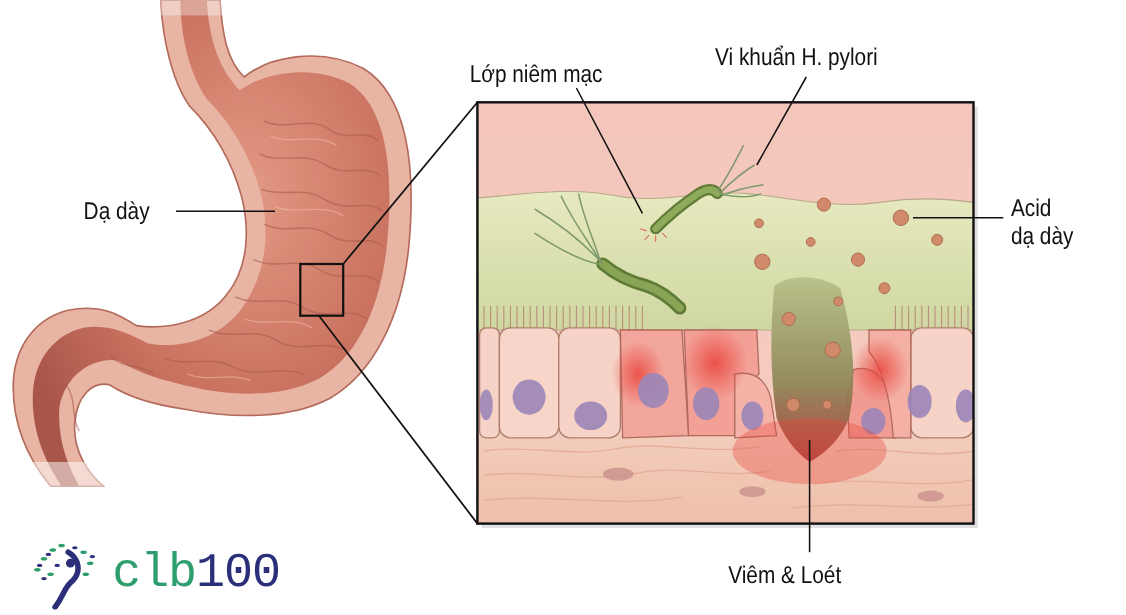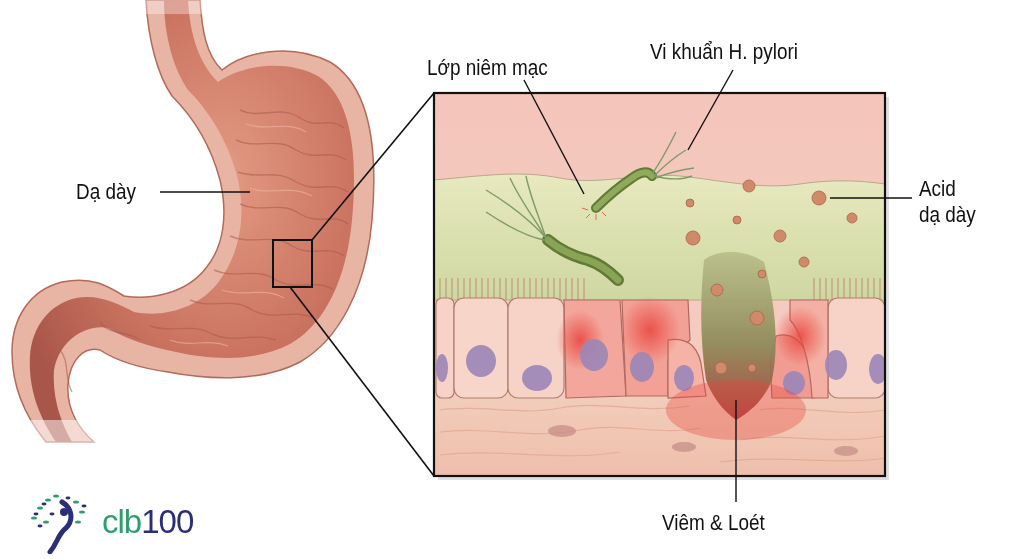--- a/index.html
+++ b/index.html
@@ -3,22 +3,22 @@
   <meta charset="utf-8">
   <style>
     html, body { margin: 0; padding: 0; background: #ffffff; }
     body { width: 1024px; height: 559px; position: relative; overflow: hidden;
            font-family: "Liberation Sans", "DejaVu Sans", sans-serif; }
     .label { position: absolute; color: #111; font-size: 22px; line-height: 26px;
              white-space: nowrap; transform: scaleX(0.86); transform-origin: left top; }
     .label.two-line { white-space: pre-line; }
     #art { position: absolute; left: 0; top: 0; width: 1024px; height: 559px; }
     .logo { position: absolute; left: 28px; top: 492px; width: 180px; height: 62px; }
-    .logo-text { position: absolute; left: 74px; top: 6px; font-family: Liberation Sans, sans-serif;
-                 font-size: 33px; line-height: 48px; letter-spacing: -1px; }
+    .logo-text { position: absolute; left: 74px; top: 6px; font-family: Liberation Mono, monospace;
+                 font-size: 44px; line-height: 48px; letter-spacing: -1px; }
     .logo-text .c { color: #2f9e6e; }
     .logo-text .n { color: #2b2f7a; }
   </style>
 </head>
 <body>
 
 <svg id="art" viewBox="0 0 1024 559" xmlns="http://www.w3.org/2000/svg">
   <defs>
     <linearGradient id="stomachGrad" x1="0" y1="0" x2="1" y2="1">
       <stop offset="0" stop-color="#e3a08e"></stop>

